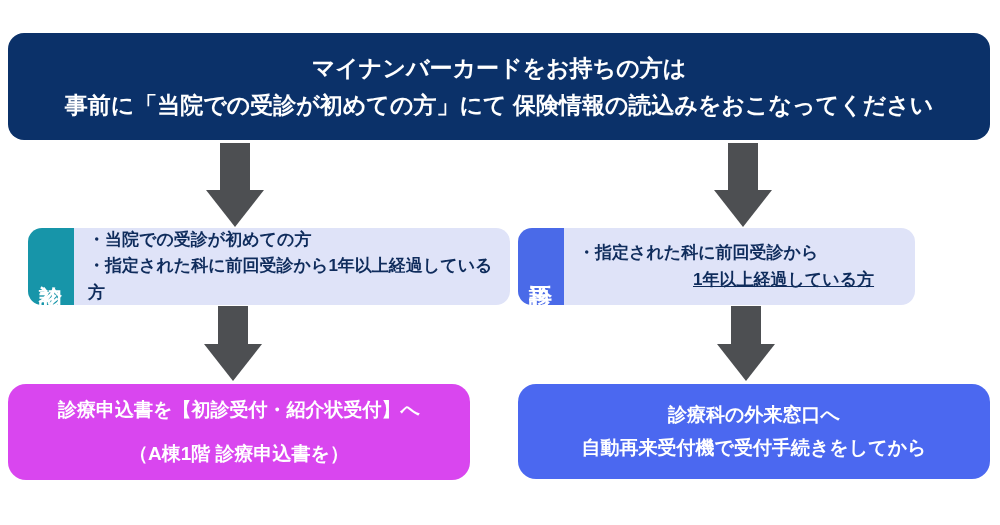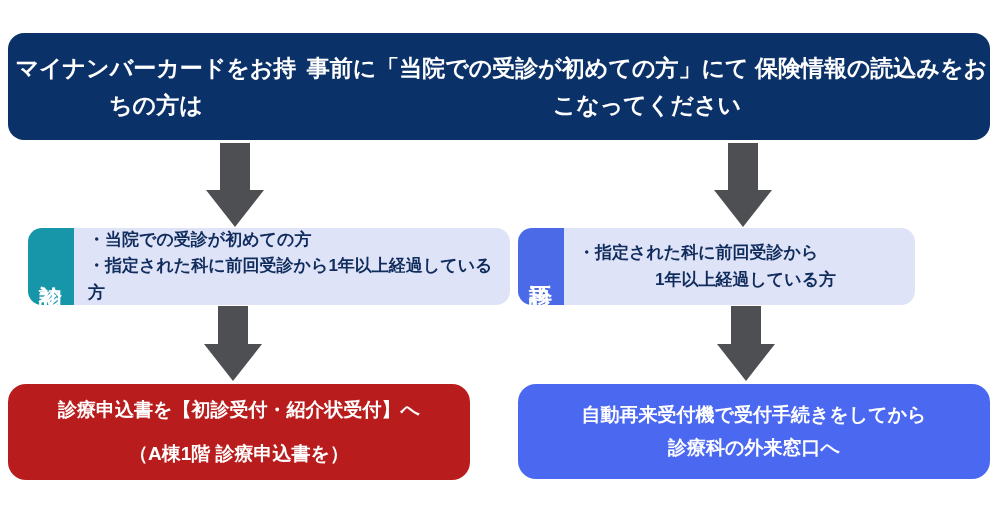--- a/index.html
+++ b/index.html
@@ -3,21 +3,21 @@
 <meta charset="utf-8">
 <style>
   html,body{margin:0;padding:0;background:#ffffff;}
   body{font-family:"Liberation Sans","DejaVu Sans",sans-serif;}
   .stage{position:relative;width:1000px;height:525px;background:#ffffff;overflow:hidden;}
 
   
   .banner{
     position:absolute;left:8px;top:33px;width:982px;height:107px;
     background:#0b3169;border-radius:16px;color:#ffffff;
-    display:flex;flex-direction:row;justify-content:center;align-items:center;
+    display:flex;flex-direction:column;justify-content:center;align-items:center;
     font-weight:bold;font-size:23px;line-height:1.6;text-align:center;
   }
 
   
   .block-arrow{position:absolute;display:flex;flex-direction:column;align-items:center;width:58px;}
   .block-arrow .shaft{width:30px;background:#4d4f52;}
   .block-arrow .head{
     width:0;height:0;
     border-left:29px solid transparent;border-right:29px solid transparent;
     border-top:37px solid #4d4f52;
@@ -39,29 +39,29 @@
     color:#ffffff;font-weight:bold;font-size:23px;line-height:1.05;
   }
   .tab-teal{background:#1795a9;}
   .tab-blue{background:#4a6ae8;}
   .cond-body{
     flex:1;background:#dfe3f8;border-radius:0 14px 14px 0;
     display:flex;flex-direction:column;justify-content:center;
     padding-left:14px;padding-right:8px;
     color:#0f2c5c;font-weight:bold;font-size:17px;line-height:1.55;
   }
-  .indent2{margin-left:77px;}
+  .indent2{margin-left:115px;text-decoration:underline;}
 
   
   .action-box{
     position:absolute;top:384px;border-radius:18px;color:#ffffff;
     display:flex;flex-direction:column;justify-content:center;align-items:center;
     font-weight:bold;font-size:19px;line-height:1.7;text-align:center;
   }
-  .action-left{left:8px;width:462px;height:96px;background:#b91c1c;gap:12px;}
+  .action-left{left:8px;width:462px;height:96px;background:#d946ef;gap:12px;}
   .action-right{left:518px;width:472px;height:95px;background:#4b68f0;}
 </style>
 </head>
 <body>
 
 <div class="stage">
 
   <div class="banner">
     <div>マイナンバーカードをお持ちの方は</div>
     <div>事前に「当院での受診が初めての方」にて 保険情報の読込みをおこなってください</div>
@@ -100,17 +100,17 @@
     <div class="shaft"></div>
     <div class="head"></div>
   </div>
 
   <div class="action-box action-left">
     <div>診療申込書を【初診受付・紹介状受付】へ</div>
     <div>（A棟1階 診療申込書を）</div>
   </div>
 
   <div class="action-box action-right">
+    <div>診療科の外来窓口へ</div>
     <div>自動再来受付機で受付手続きをしてから</div>
-    <div>診療科の外来窓口へ</div>
   </div>
 
 </div>
 
 </body></html>

